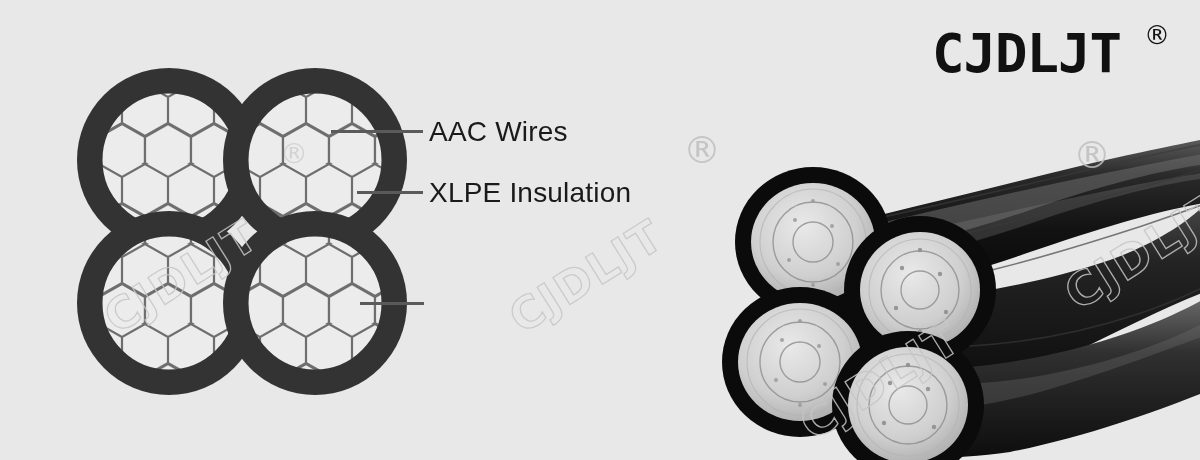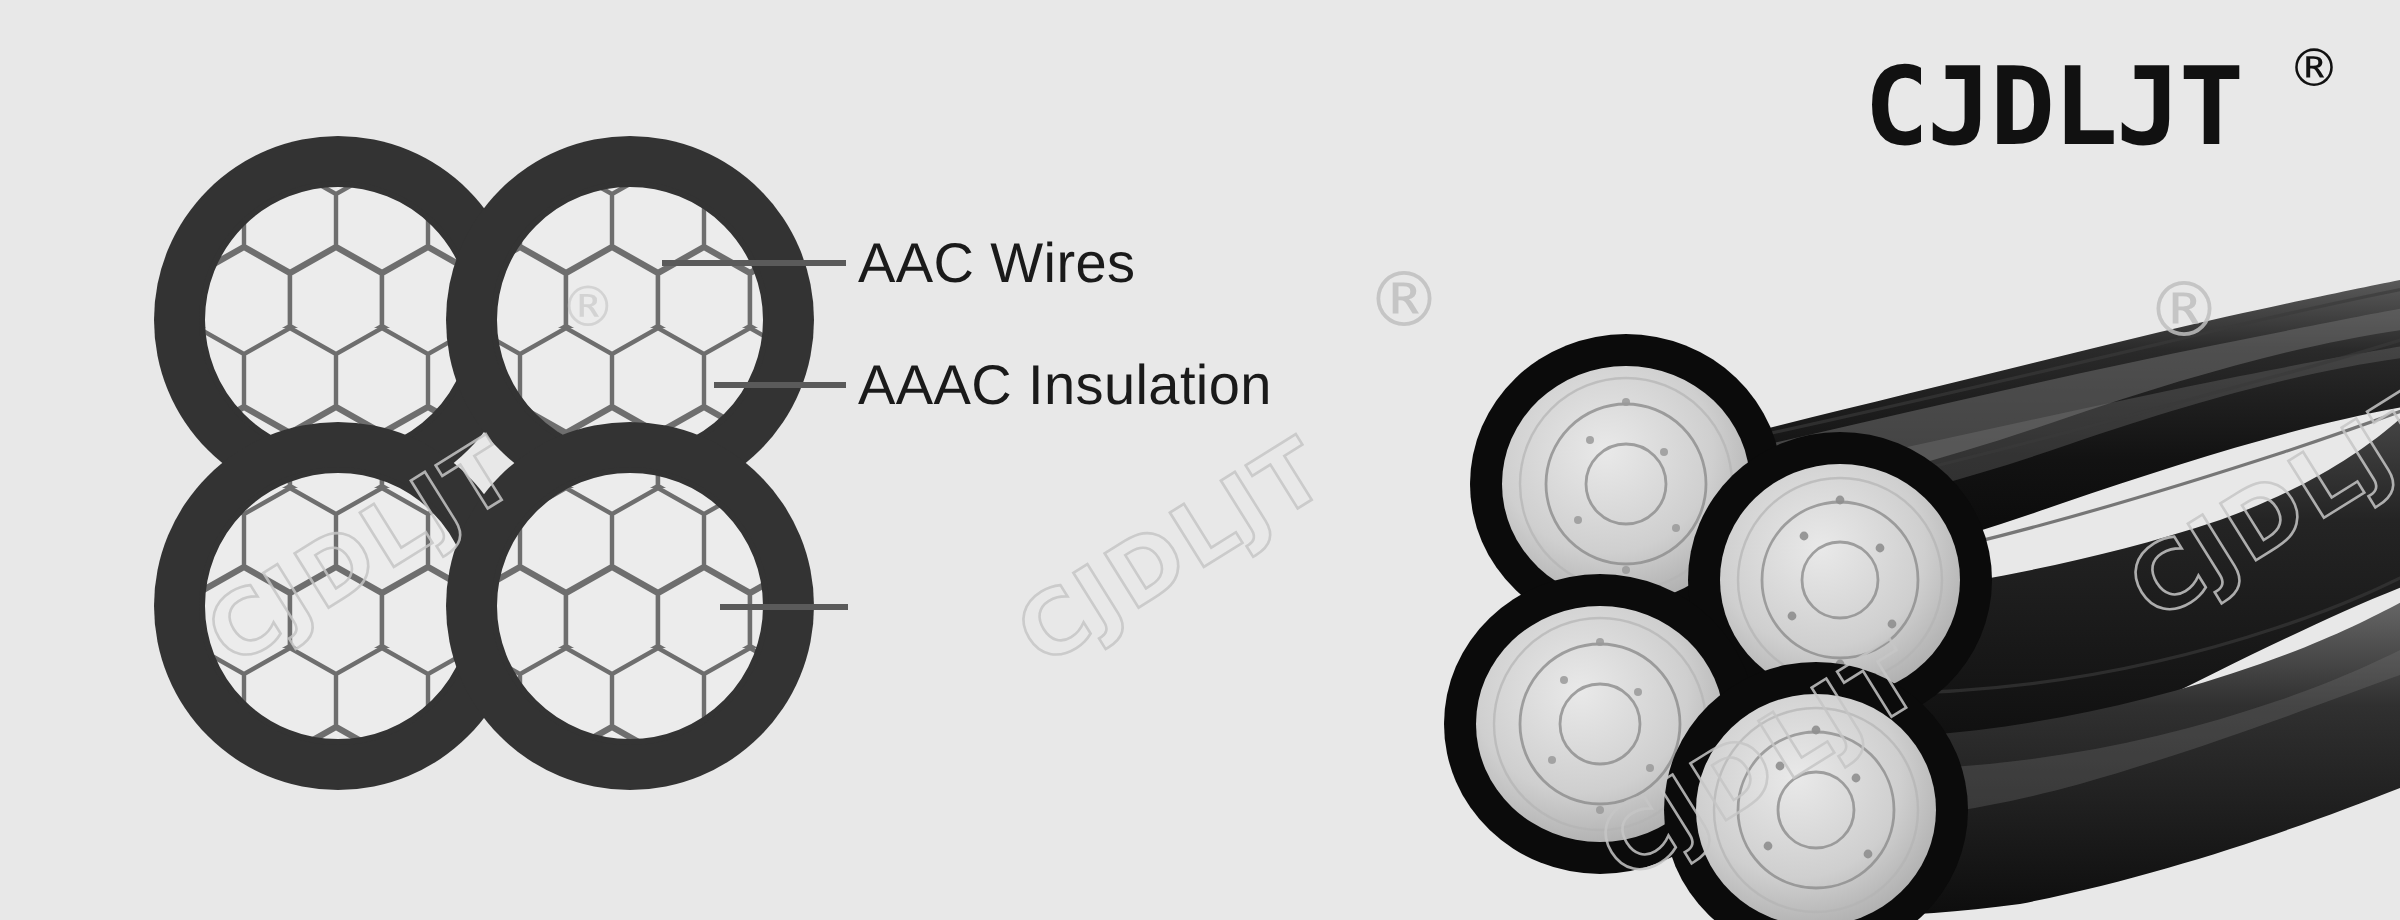--- a/index.html
+++ b/index.html
@@ -110,21 +110,21 @@
       </g>
     </svg>
 
     
     <div class="lead-line" style="left:307px;top:130px;width:92px;"></div>
     <div class="lead-line" style="left:333px;top:191px;width:66px;"></div>
     <div class="lead-line" style="left:336px;top:302px;width:64px;"></div>
 
     
     <div class="lbl" style="left:405px;top:116px;">AAC Wires</div>
-    <div class="lbl" style="left:405px;top:177px;">AAAC Insulation</div>
+    <div class="lbl" style="left:405px;top:177px;">XLPE Insulation</div>
   </div>
 
   <div id="photo">
     <svg width="510" height="400" viewBox="0 0 510 400">
       <defs>
         <linearGradient id="sheathA" x1="0" y1="0" x2="0" y2="1">
           <stop offset="0%" stop-color="#5d5d5d"></stop>
           <stop offset="22%" stop-color="#2a2a2a"></stop>
           <stop offset="55%" stop-color="#121212"></stop>
           <stop offset="100%" stop-color="#050505"></stop>

